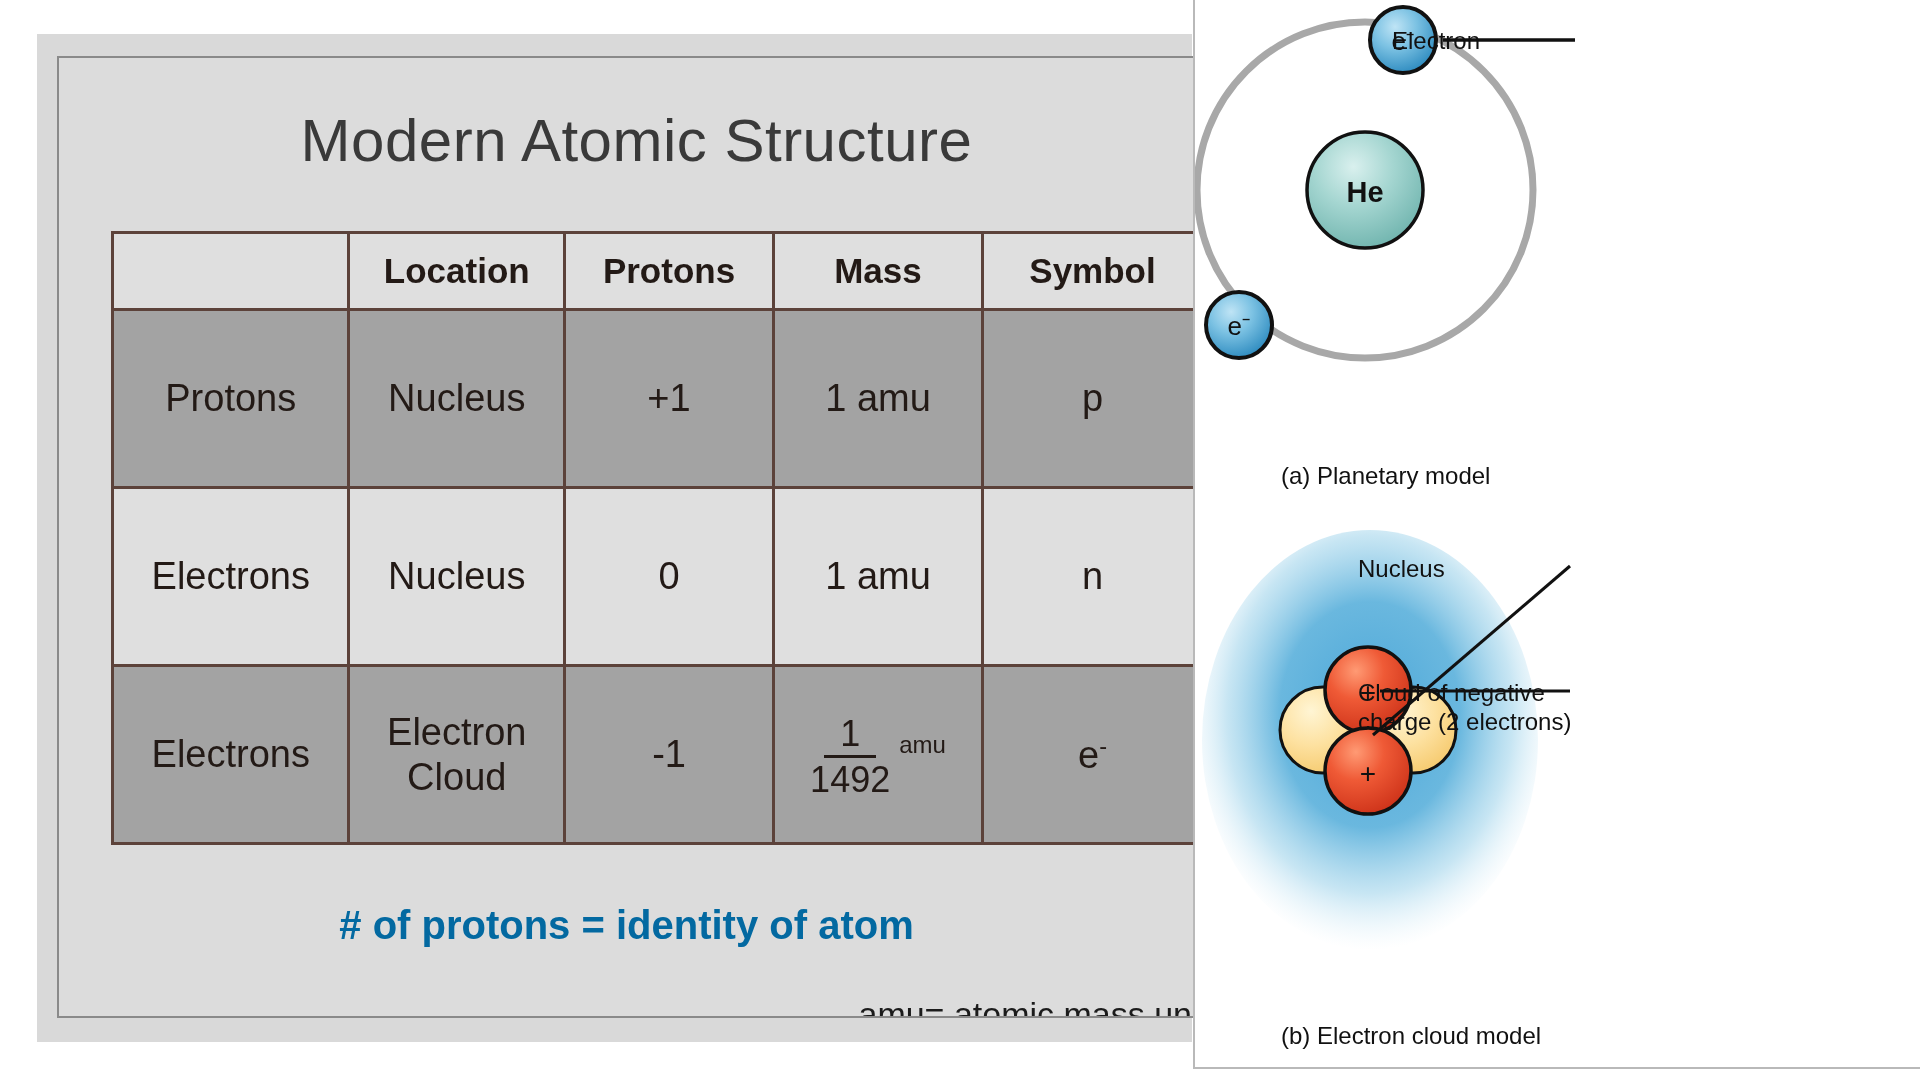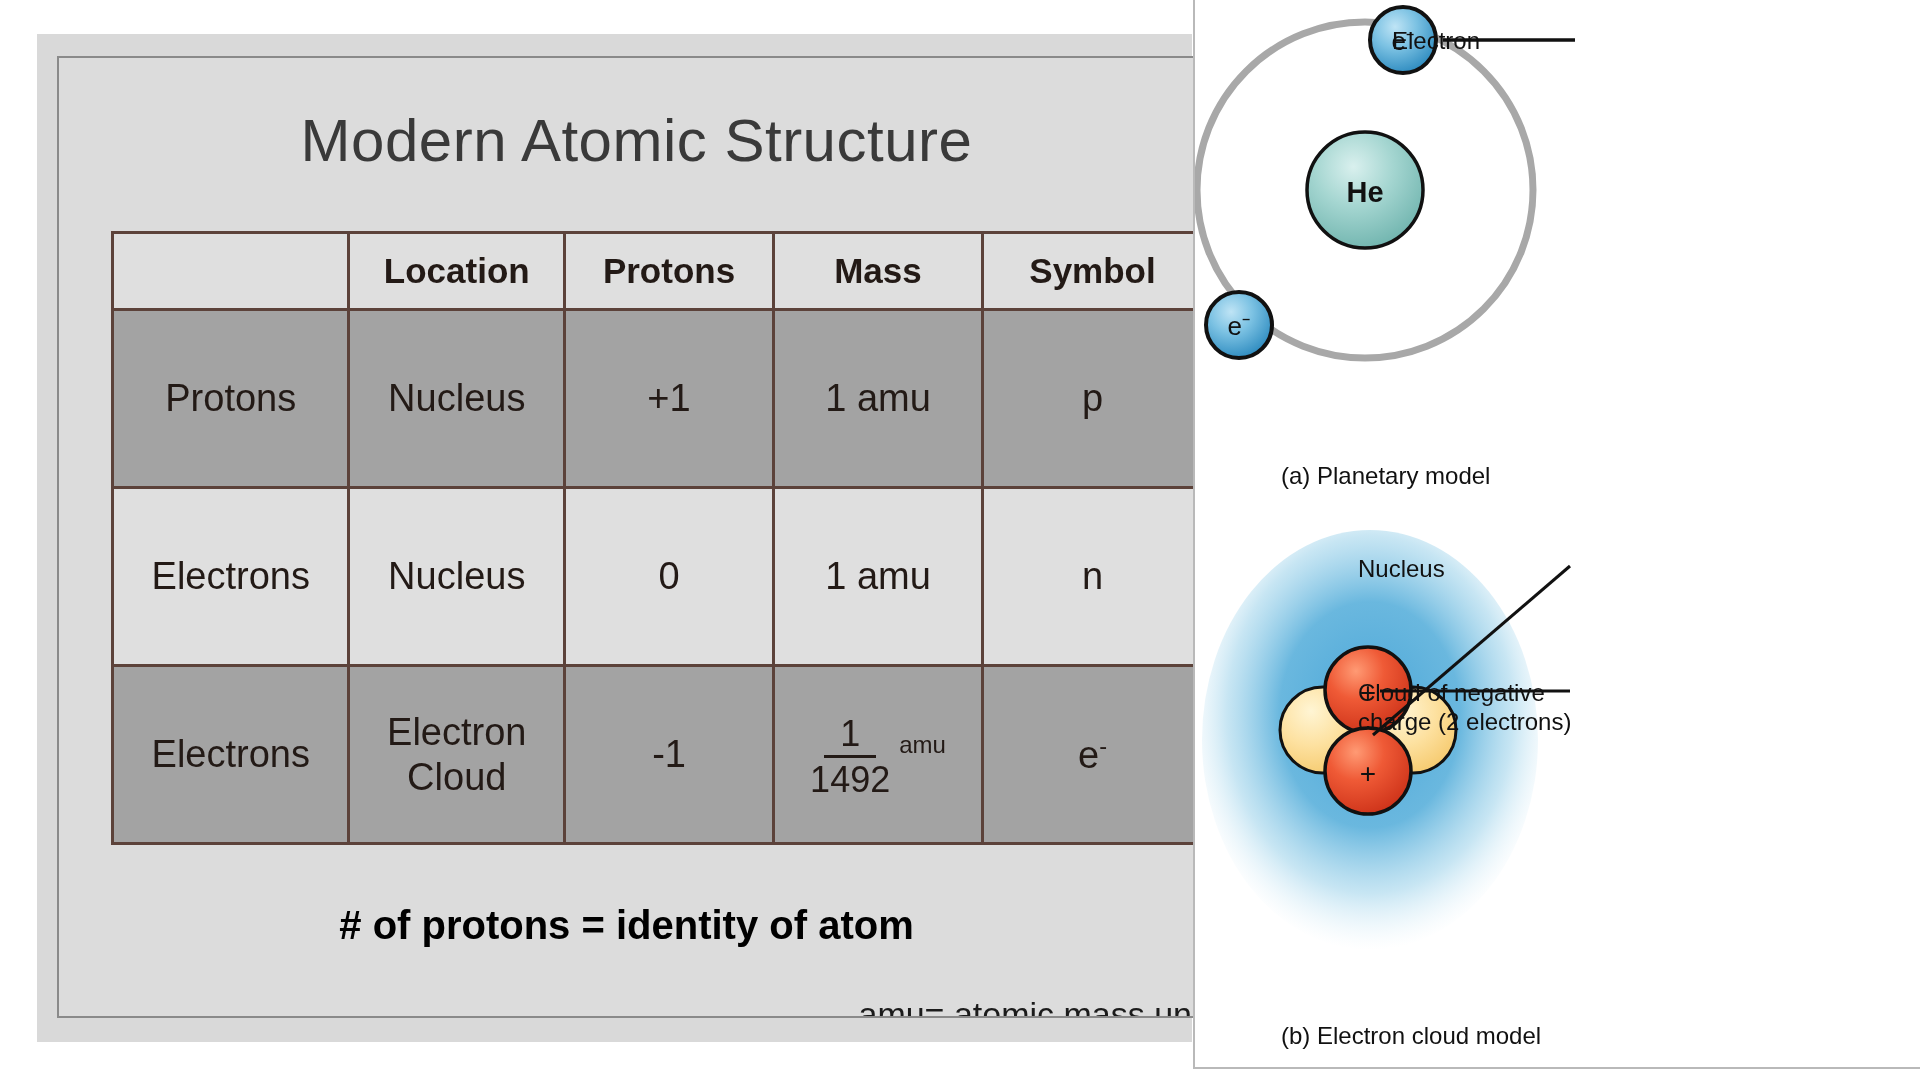--- a/index.html
+++ b/index.html
@@ -117,21 +117,21 @@
 
   
   .tagline {
     position: absolute;
     left: 0;
     top: 845px;
     width: 1135px;
     text-align: center;
     font-size: 40px;
     font-weight: bold;
-    color: #000000;
+    color: #0369a1;
     font-family: "Liberation Sans", sans-serif;
   }
   .amu-note {
     position: absolute;
     right: 18px;
     top: 937px;
     font-size: 34px;
     font-weight: 400;
     color: #1b1b1b;
     font-family: "Liberation Sans", sans-serif;

